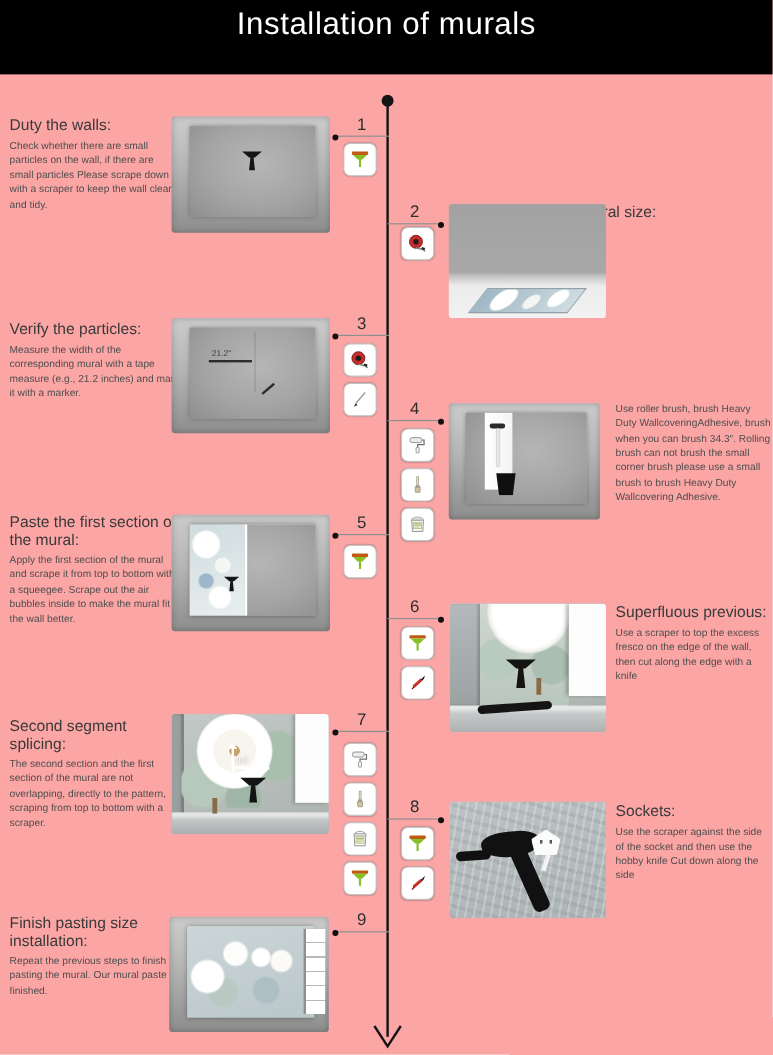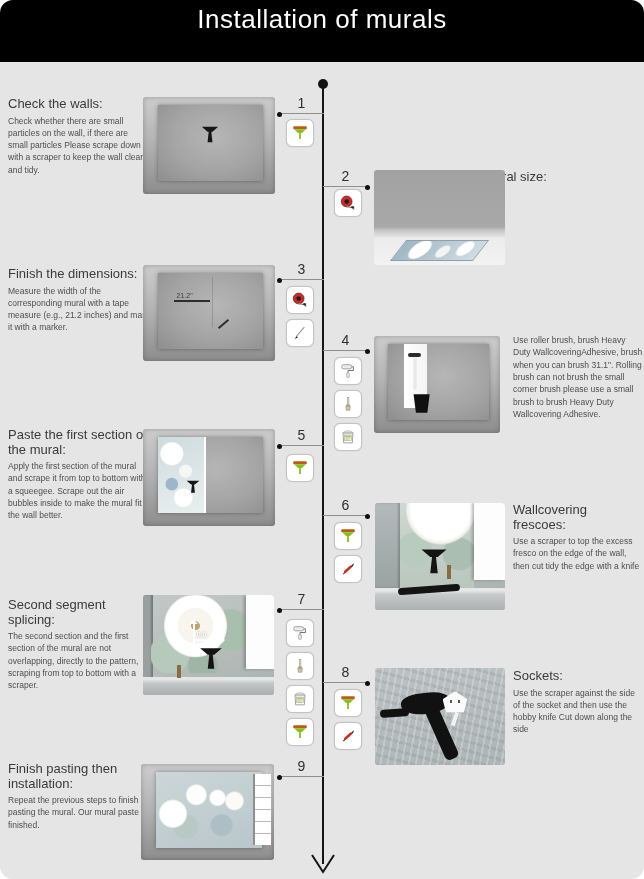--- a/index.html
+++ b/index.html
@@ -1,17 +1,17 @@
 <!DOCTYPE html>
 <html><head>
 <meta charset="utf-8">
 <style>
   html,body{margin:0;padding:0;background:#fff;}
-  #canvas{position:relative;width:644px;height:879px;background:#e5e5e5;overflow:hidden;
-          font-family:"Liberation Sans",sans-serif;border-radius:13px;}
+  #canvas{position:relative;width:644px;height:879px;background:#fca5a5;overflow:hidden;
+          font-family:"Liberation Sans",sans-serif;}
 
   
   .hdr{position:absolute;left:0;top:0;width:644px;height:62px;background:#000;color:#fff;text-align:center;}
   .hdr .t{font-size:26px;font-weight:500;letter-spacing:.5px;padding-top:5px;line-height:28px;}
   .hdr .s{font-size:14px;font-weight:700;line-height:18px;margin-top:2px;}
 
   
   .vline{position:absolute;left:322px;top:84px;width:2px;height:780px;background:#141414;}
   .vdot{position:absolute;left:318px;top:79px;width:10px;height:10px;border-radius:50%;background:#141414;}
   .varrow{position:absolute;left:309px;top:852px;}
@@ -348,51 +348,51 @@
       <span class="tool-box">
         <svg width="18" height="18" viewBox="0 0 20 20">
           <rect x="4.6" y="8.8" width="10.6" height="2.8" rx="1.2" fill="#c33222" transform="rotate(-42 10 10.2)"></rect>
           <path d="M13 7 L16.8 3.2 L15.9 6.2 L14.4 7.9 Z" fill="#1c1c1c"></path>
           <line x1="4.8" y1="15.8" x2="6.8" y2="13.8" stroke="#7e1d12" stroke-width="1.2"></line>
         </svg>
       </span>
     </div>
 
   <div class="txt" id="tx1">
-    <h3>Check the walls:</h3>
+    <h3>Duty the walls:</h3>
     <p>Check whether there are small particles on the wall, if there are small particles Please scrape down with a scraper to keep the wall clean and tidy.</p>
     </div>
   <div class="txt" id="tx2">
     <h3>Mural size:</h3>
     </div>
   <div class="txt" id="tx3">
-    <h3>Finish the dimensions:</h3>
+    <h3>Verify the particles:</h3>
     <p>Measure the width of the corresponding mural with a tape measure (e.g., 21.2 inches) and mark it with a marker.</p>
     </div>
   <div class="txt" id="tx4">
-    <p>Use roller brush, brush Heavy Duty WallcoveringAdhesive, brush when you can brush 31.1". Rolling brush can not brush the small corner brush please use a small brush to brush Heavy Duty Wallcovering Adhesive.</p>
+    <p>Use roller brush, brush Heavy Duty WallcoveringAdhesive, brush when you can brush 34.3". Rolling brush can not brush the small corner brush please use a small brush to brush Heavy Duty Wallcovering Adhesive.</p>
     </div>
   <div class="txt" id="tx5">
     <h3>Paste the first section of the mural:</h3>
     <p>Apply the first section of the mural and scrape it from top to bottom with a squeegee. Scrape out the air bubbles inside to make the mural fit the wall better.</p>
     </div>
   <div class="txt" id="tx6">
-    <h3>Wallcovering frescoes:</h3>
-    <p>Use a scraper to top the excess fresco on the edge of the wall, then cut tidy the edge with a knife</p>
+    <h3>Superfluous previous:</h3>
+    <p>Use a scraper to top the excess fresco on the edge of the wall, then cut along the edge with a knife</p>
     </div>
   <div class="txt" id="tx7">
     <h3>Second segment splicing:</h3>
     <p>The second section and the first section of the mural are not overlapping, directly to the pattern, scraping from top to bottom with a scraper.</p>
     </div>
   <div class="txt" id="tx8">
     <h3>Sockets:</h3>
     <p>Use the scraper against the side of the socket and then use the hobby knife Cut down along the side</p>
     </div>
   <div class="txt" id="tx9">
-    <h3>Finish pasting then installation:</h3>
+    <h3>Finish pasting size installation:</h3>
     <p>Repeat the previous steps to finish pasting the mural. Our mural paste is finished.</p>
     </div>
 
   <div class="scene room" id="sc1">
     <div class="wall">
       <span class="scrape-glyph">
         <svg width="20" height="18" viewBox="0 0 24 22">
             <path d="M2 1 H22 L15 7 H13.6 L15 20 H9 L10.4 7 H9 Z" fill="#161616"></path>
           </svg>
       </span>

